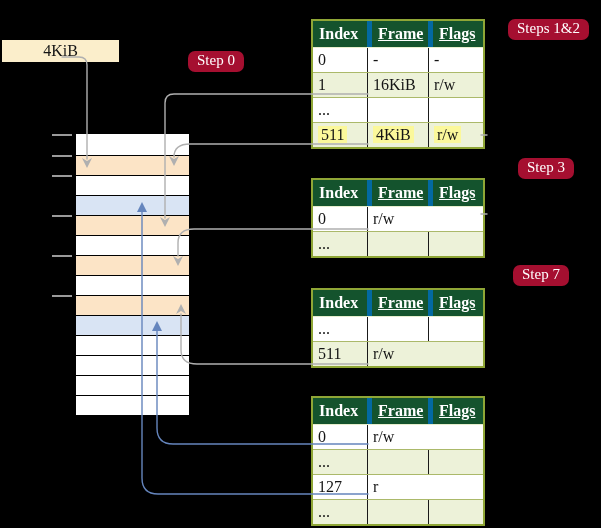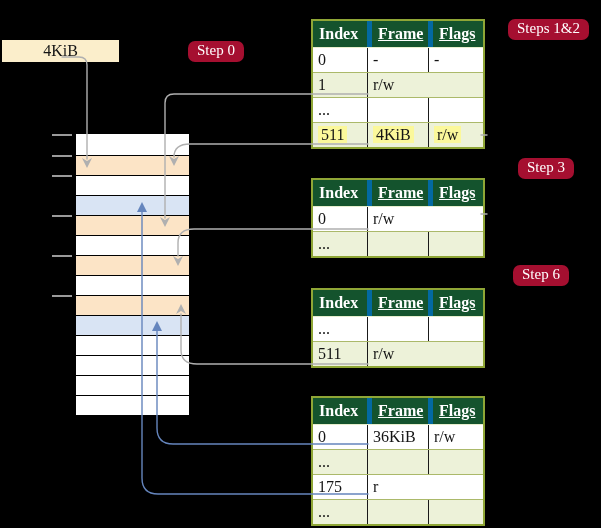--- a/index.html
+++ b/index.html
@@ -13,21 +13,21 @@
   #box-4kib{
     left:2px;top:40px;width:117px;height:22px;background:#fbeecb;color:#141414;
     font-size:16px;text-align:center;line-height:22px;
   }
 
   
   .step-label{
     position:absolute;background:#a50f30;color:#fff;font-size:15px;
     padding:1px 9px 3px 9px;border-radius:7px;white-space:nowrap;z-index:6;
   }
-  #label-step0 {left:188px;top:41px;}
+  #label-step0 {left:188px;top:51px;}
   #label-steps12{left:508px;top:19px;}
   #label-step3 {left:518px;top:158px;font-family:Liberation Serif, serif;}
   #label-step4 {left:513px;top:265px;}
 
   
   #memory{left:75px;top:133px;width:113px;border:1px solid #000;z-index:1;}
   .mem-row{height:19px;border-bottom:1px solid #000;background:#fff;}
   .mem-row:first-child{height:21px;}
   .mem-row:last-child{border-bottom:none;}
   .tick{position:absolute;left:52px;width:20px;height:2px;background:#9a9a9a;z-index:1;}
@@ -49,21 +49,21 @@
   #arrow-overlay{position:absolute;left:0;top:0;z-index:5;pointer-events:none;}
 </style>
 </head>
 <body>
 
 <div class="abs" id="box-4kib">4KiB</div>
 
 <div class="step-label" id="label-step0">Step 0</div>
 <div class="step-label" id="label-steps12">Steps 1&amp;2</div>
 <div class="step-label" id="label-step3">Step 3</div>
-<div class="step-label" id="label-step4">Step 6</div>
+<div class="step-label" id="label-step4">Step 7</div>
 
 <div class="tick" style="top:134px"></div>
 <div class="tick" style="top:155px"></div>
 <div class="tick" style="top:175px"></div>
 <div class="tick" style="top:215px"></div>
 <div class="tick" style="top:255px"></div>
 <div class="tick" style="top:295px"></div>
 
 <div class="abs" id="memory">
   <div class="mem-row" style="background: rgb(255, 255, 255);"></div>
@@ -88,20 +88,21 @@
     <div class="c c1">Frame</div>
     <div class="c c2">Flags</div>
   </div>
   <div class="pt-row">
     <div class="c c0">0</div>
     <div class="c c1">-</div>
     <div class="c c2">-</div>
   </div>
   <div class="pt-row shade">
     <div class="c c0">1</div>
+    <div class="c c1">16KiB</div>
     <div class="c c2">r/w</div>
   </div>
   <div class="pt-row">
     <div class="c c0">...</div>
     <div class="c c1"></div>
     <div class="c c2"></div>
   </div>
   <div class="pt-row shade">
     <div class="c c0"><span class="hl">511</span></div>
     <div class="c c1"><span class="hl">4KiB</span></div>
@@ -144,30 +145,29 @@
 </div>
 
 <div class="ptable" style="top:396px">
   <div class="pt-header">
     <div class="c c0">Index</div>
     <div class="c c1">Frame</div>
     <div class="c c2">Flags</div>
   </div>
   <div class="pt-row">
     <div class="c c0">0</div>
-    <div class="c c1">36KiB</div>
-    <div class="c c2">r/w</div>
-  </div>
-  <div class="pt-row shade">
-    <div class="c c0">...</div>
-    <div class="c c1"></div>
-    <div class="c c2"></div>
-  </div>
-  <div class="pt-row">
-    <div class="c c0">175</div>
+    <div class="c c2">r/w</div>
+  </div>
+  <div class="pt-row shade">
+    <div class="c c0">...</div>
+    <div class="c c1"></div>
+    <div class="c c2"></div>
+  </div>
+  <div class="pt-row">
+    <div class="c c0">127</div>
     <div class="c c2">r</div>
   </div>
   <div class="pt-row shade">
     <div class="c c0">...</div>
     <div class="c c1"></div>
     <div class="c c2"></div>
   </div>
 </div>
 
 <svg id="arrow-overlay" width="601" height="528">

